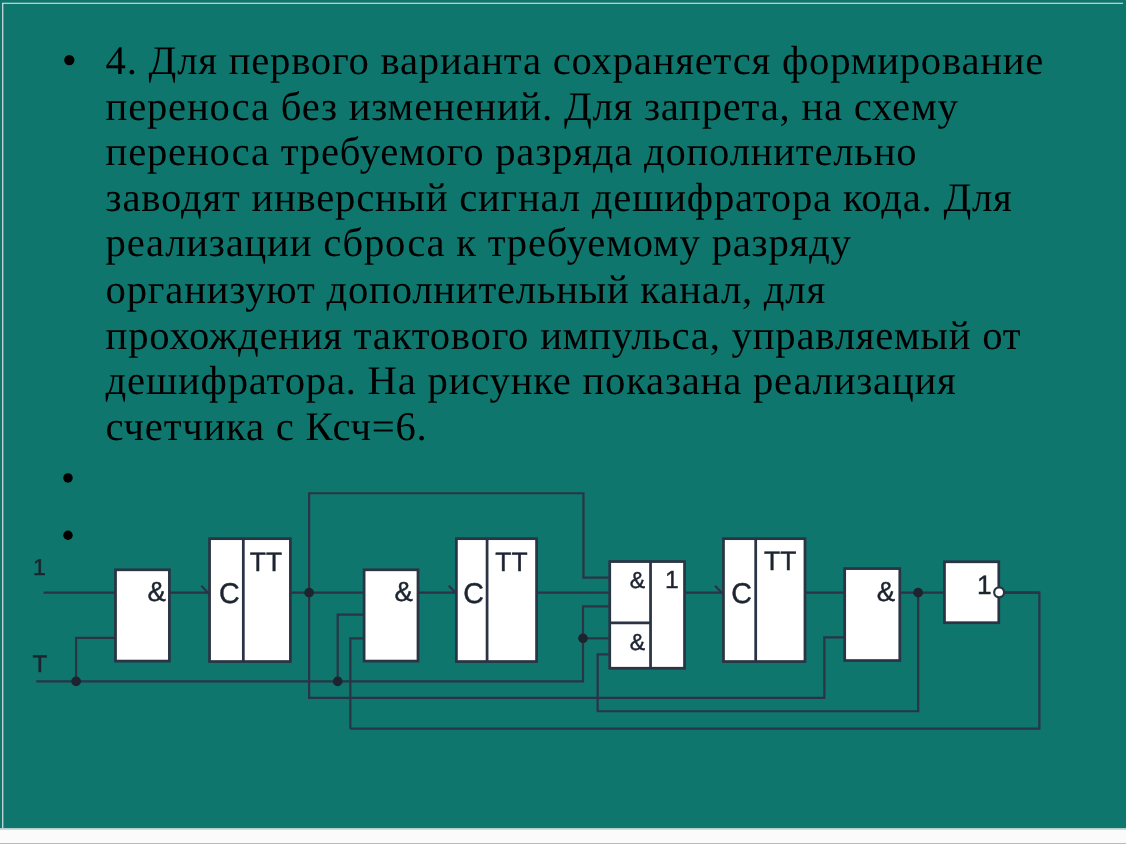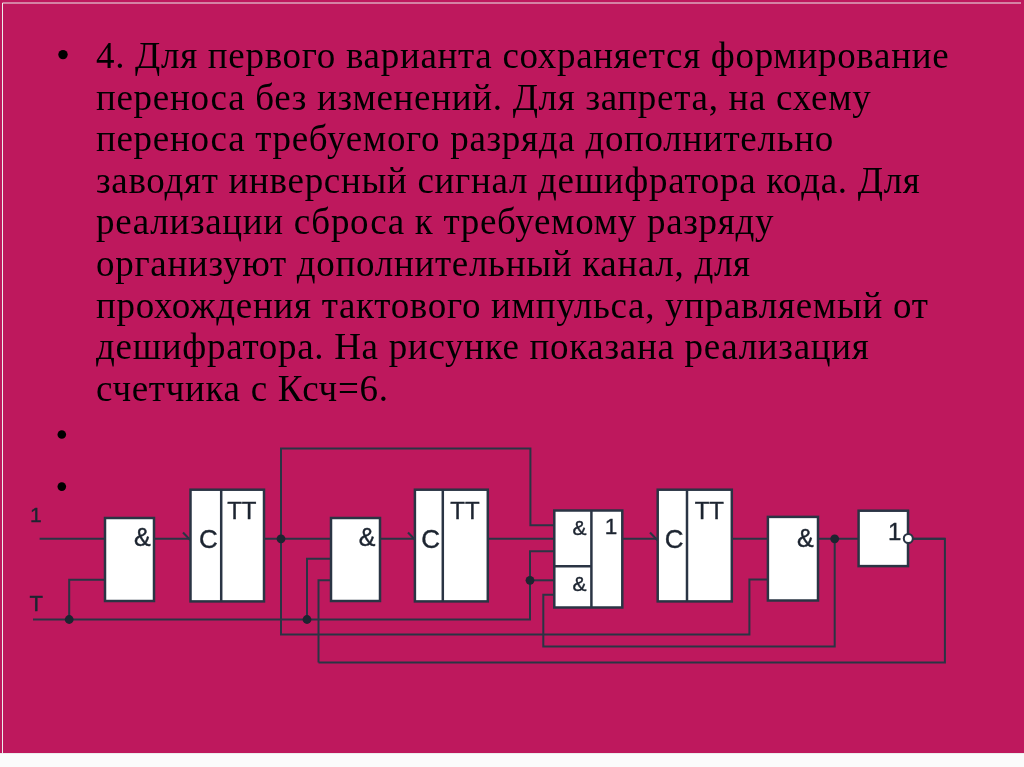--- a/index.html
+++ b/index.html
@@ -1,16 +1,16 @@
 <!DOCTYPE html>
 <html><head>
 <meta charset="utf-8">
 <style>
   html,body{margin:0;padding:0;background:#fff;}
-  .page{position:relative;width:1024px;height:767px;background:#be185d;overflow:hidden;}
+  .page{position:relative;width:1024px;height:767px;background:#0f766e;overflow:hidden;}
   .txt{position:absolute;left:96px;top:35px;font-family:"Liberation Serif",serif;
        font-size:37px;line-height:41.6px;color:#000;white-space:nowrap;letter-spacing:0.7px;}
   svg{position:absolute;left:0;top:0;}
   svg text{font-family:"Liberation Sans",sans-serif;}
 </style>
 </head>
 <body>
 <div class="page">
 <div class="txt">4. Для первого варианта сохраняется формирование<br>переноса без изменений. Для запрета, на схему<br>переноса требуемого разряда дополнительно<br>заводят инверсный сигнал дешифратора кода. Для<br>реализации сброса к требуемому разряду<br>организуют дополнительный канал, для<br>прохождения тактового импульса, управляемый от<br>дешифратора. На рисунке показана реализация<br>счетчика с Ксч=6.</div>
 <svg width="1024" height="767" viewBox="0 0 1024 767">

